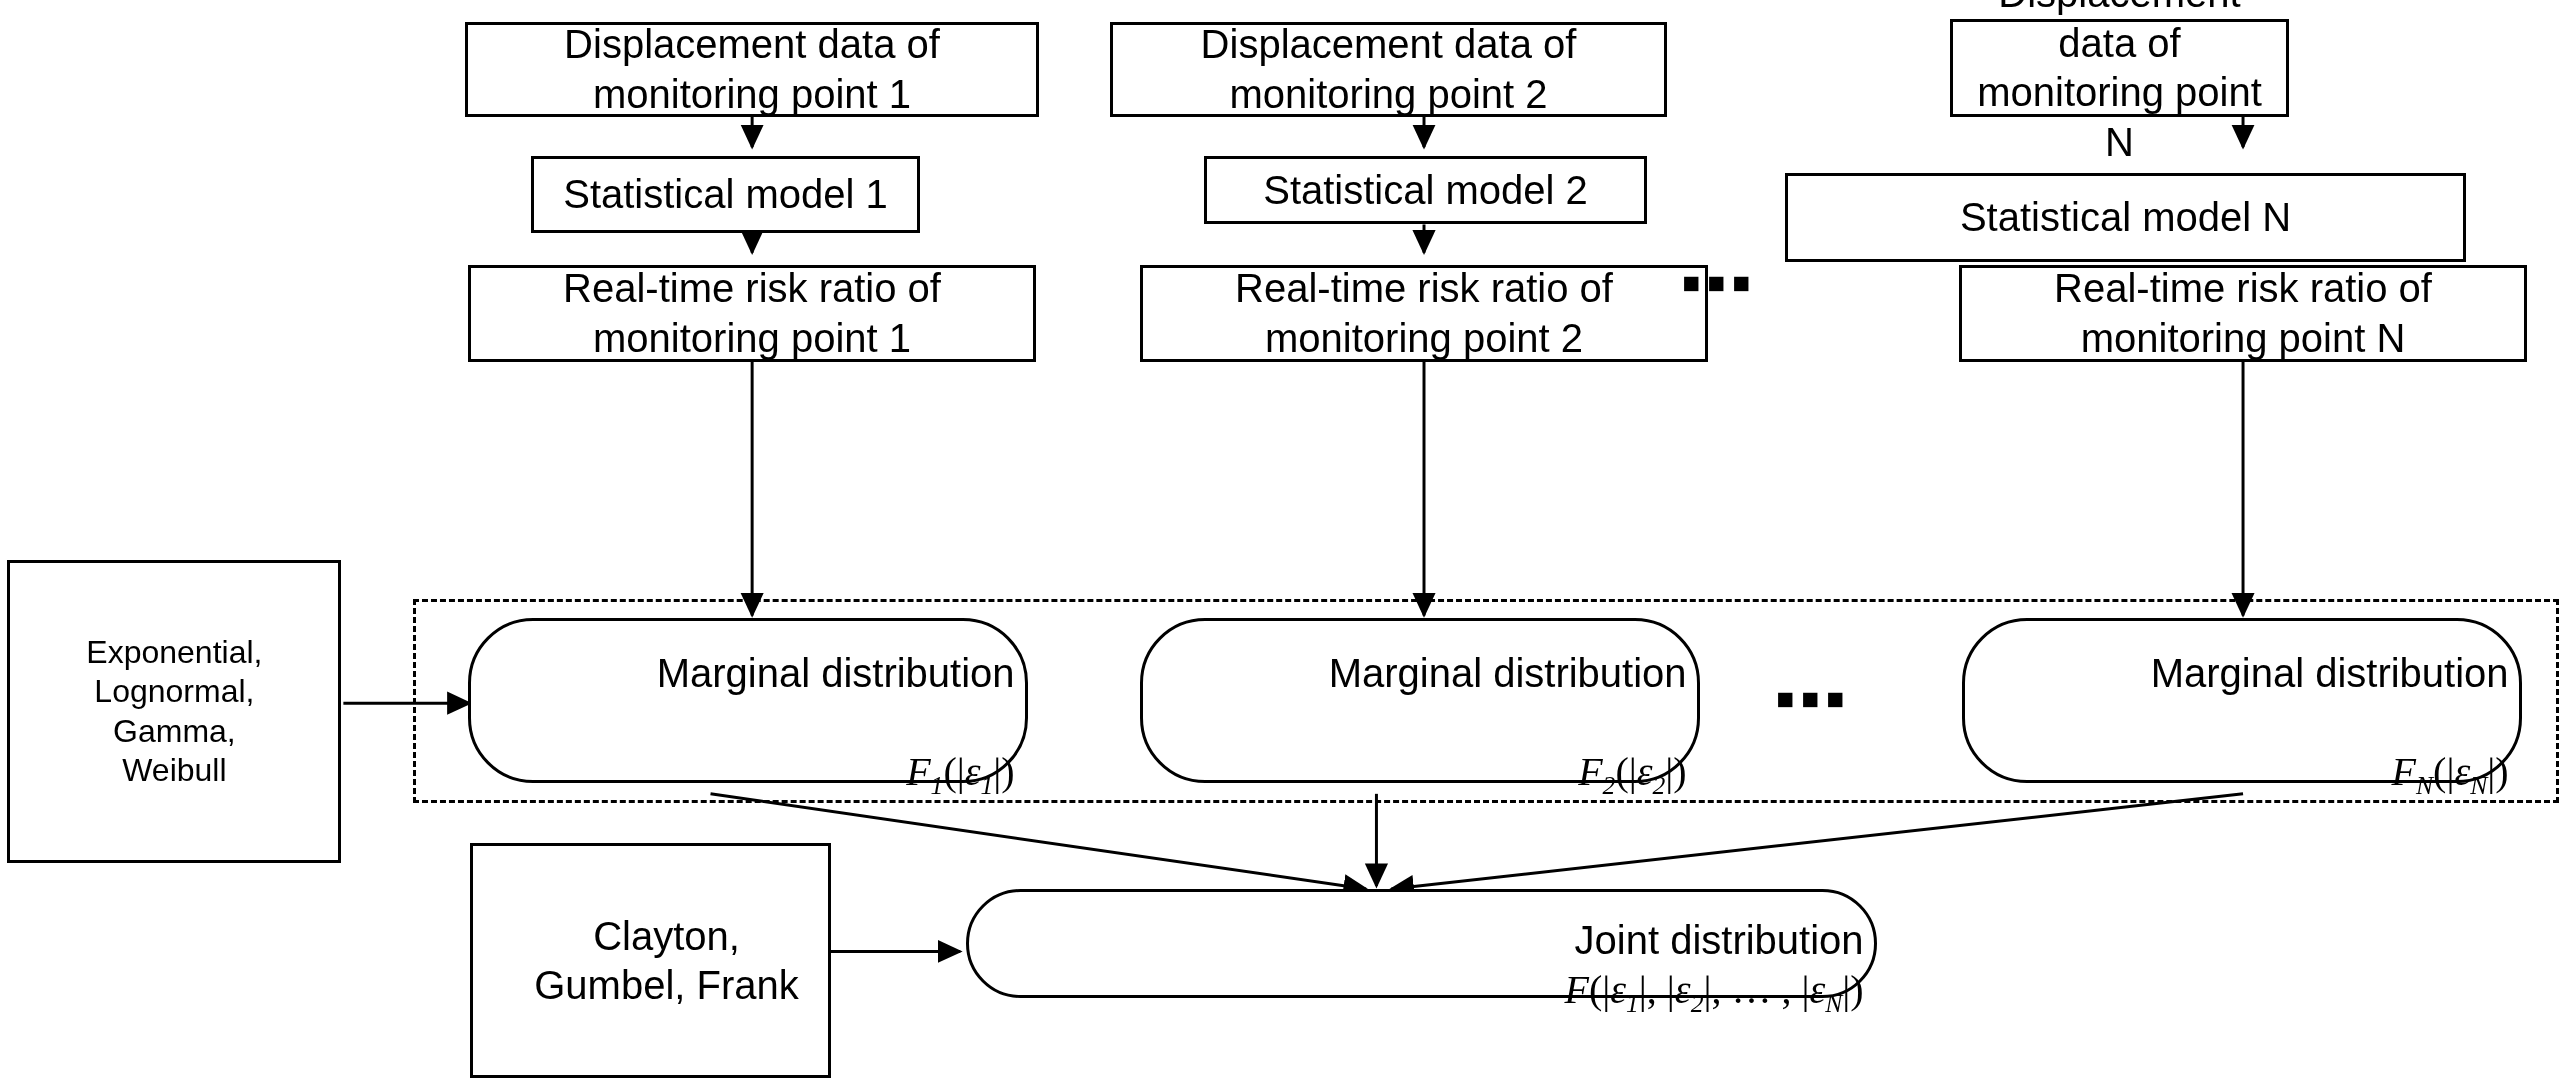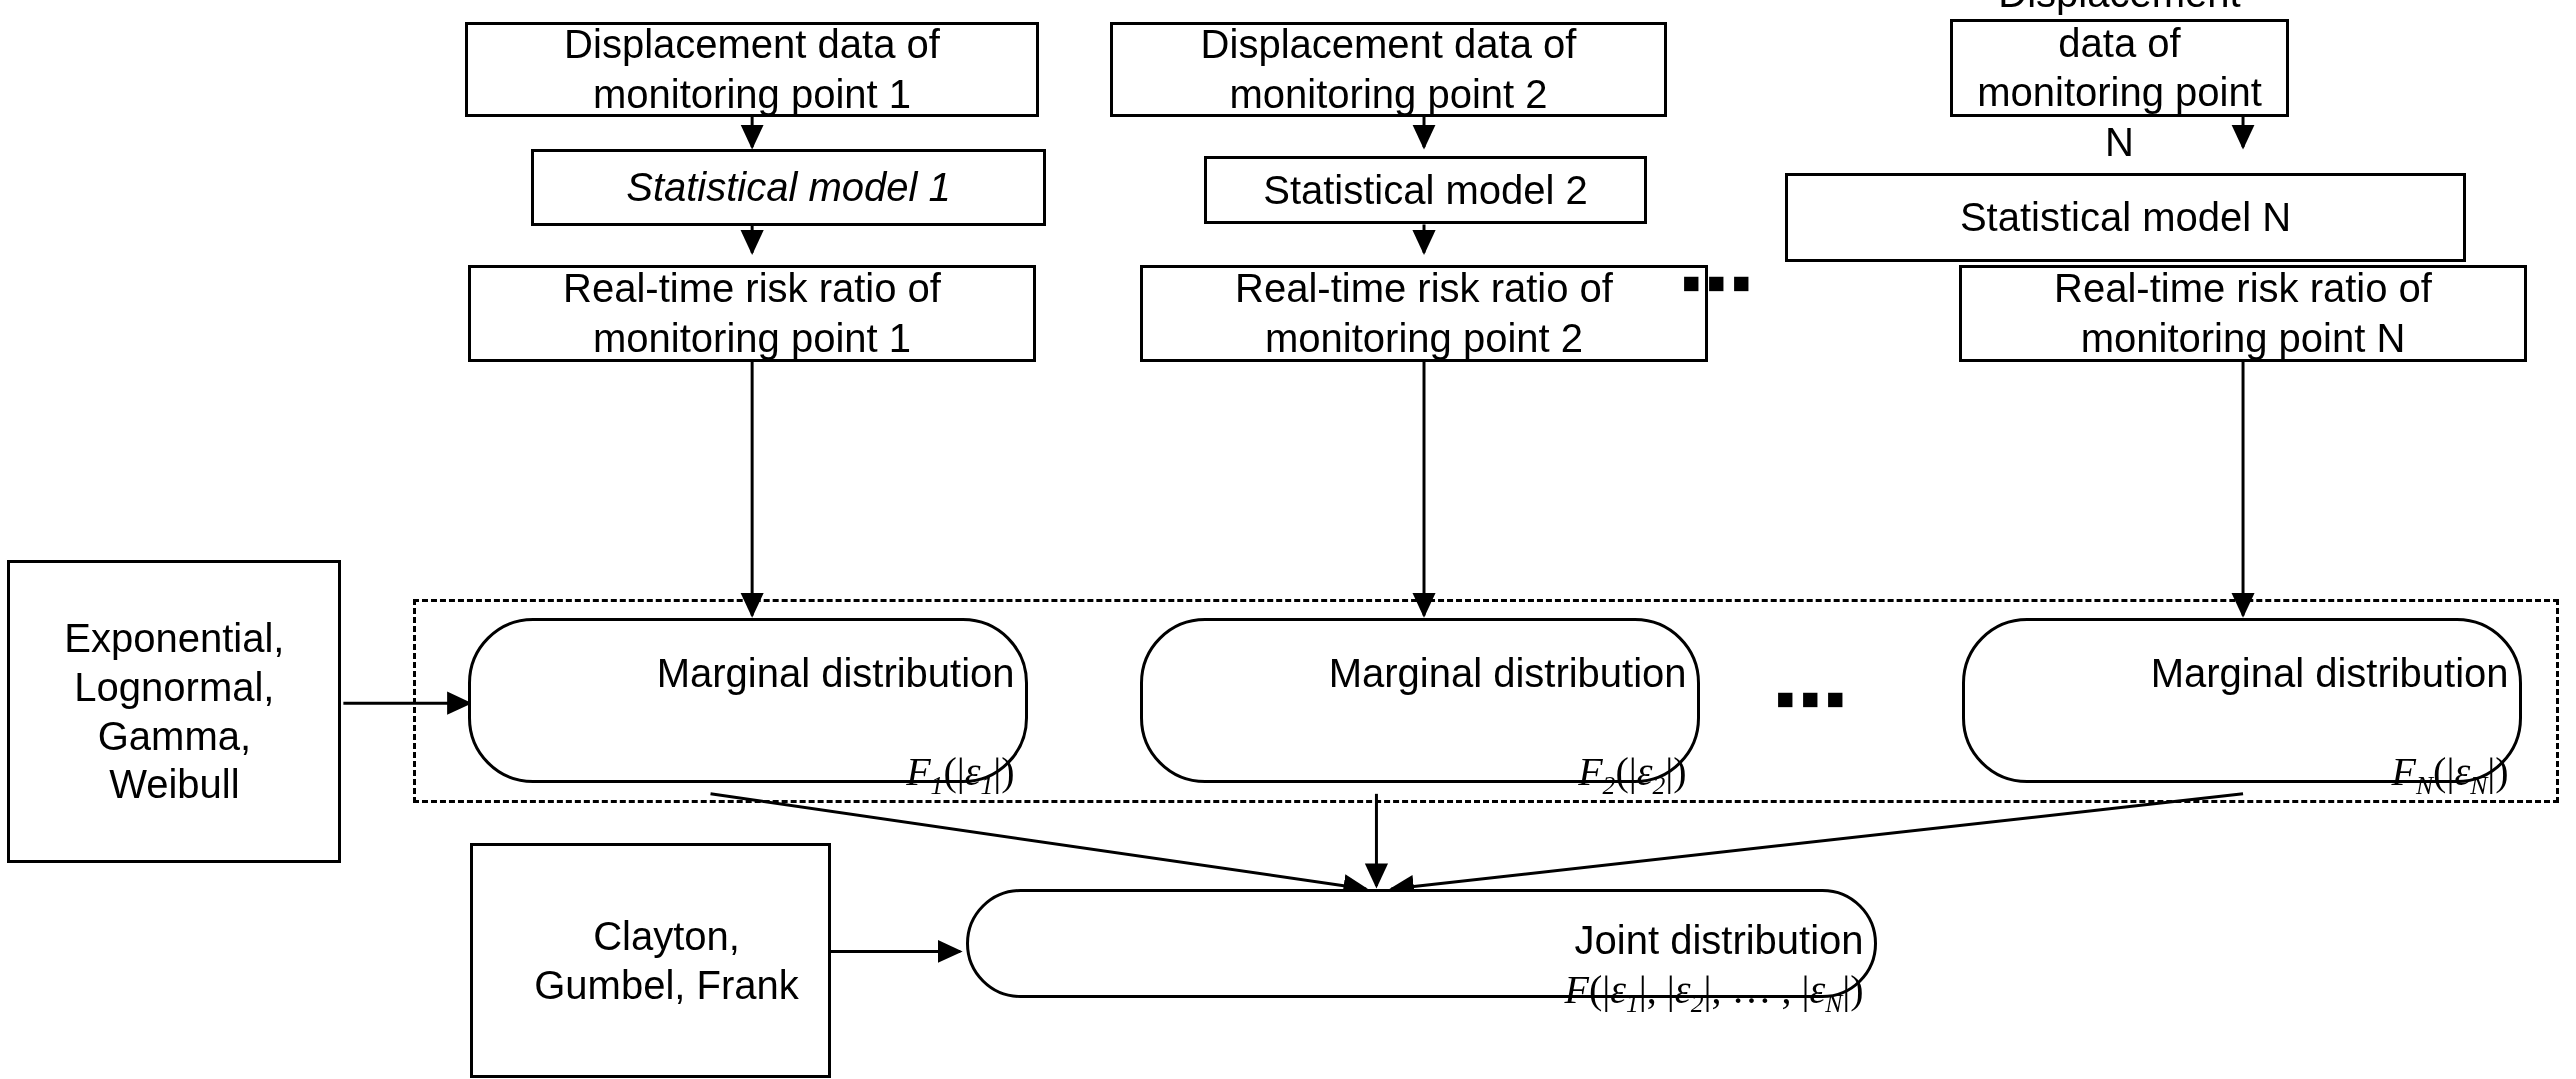--- a/index.html
+++ b/index.html
@@ -161,21 +161,21 @@
     <g>
       <line x1="3018" y1="1068" x2="1872" y2="1196" stroke="#000" stroke-width="4" marker-end="url(#ah)"></line>
     </g>
   </svg>
 
   <div class="node plain two-line-node" style="left:465px; top:13.4px; width:574px; height:95px;">
     <span class="inner">Displacement data of
 monitoring point 1</span>
   </div>
 
-  <div class="node plain" style="left:531px; top:140px; width:515px; height:77px;font-style:italic;">
+  <div class="node plain" style="left:531px; top:147px; width:389px; height:77px;">
     <span class="inner">Statistical model 1</span>
   </div>
 
   <div class="node plain two-line-node" style="left:468px; top:256px; width:568px; height:97px;">
     <span class="inner">Real-time risk ratio of
 monitoring point 1</span>
   </div>
 
   <div class="node rounded" style="left:468px; top:618px; width:560px; height:165px;">
     <span class="inner">
@@ -223,21 +223,21 @@
     <span class="inner">
       <span>Marginal distribution</span><br>
       <span class="math"><span>F</span><span class="sub">N</span><span class="up">(|</span><span>ε</span><span class="sub">N</span><span class="up">|)</span></span>
     </span>
   </div>
 
   <div class="ellipsis" style="left:1681px; top:253px;">▪▪▪</div>
 
   <div class="ellipsis" style="left:1775px; top:669px;">▪▪▪</div>
 
-  <div class="node plain" style="left:7.4px; top:551px; width:334px; height:303px; font-size:40px;">
+  <div class="node plain" style="left:7.4px; top:551px; width:334px; height:303px; font-size:32px;">
     <span class="inner">Exponential,
 Lognormal,
 Gamma,
 Weibull</span>
   </div>
 
   <div class="node plain" style="left:470px; top:834px; width:361px; height:235px;padding-left:32px;">
     <span class="inner">Clayton,
 Gumbel, Frank</span>
   </div>

